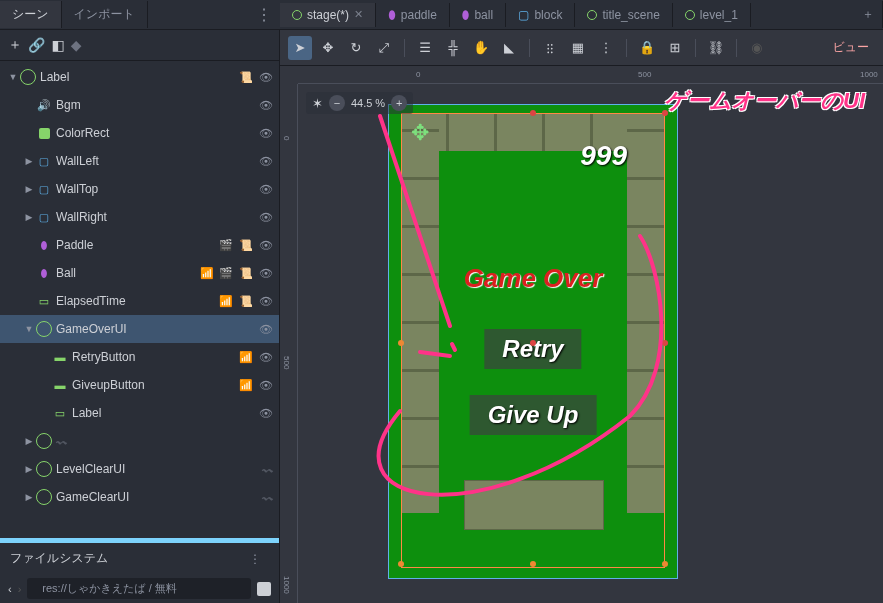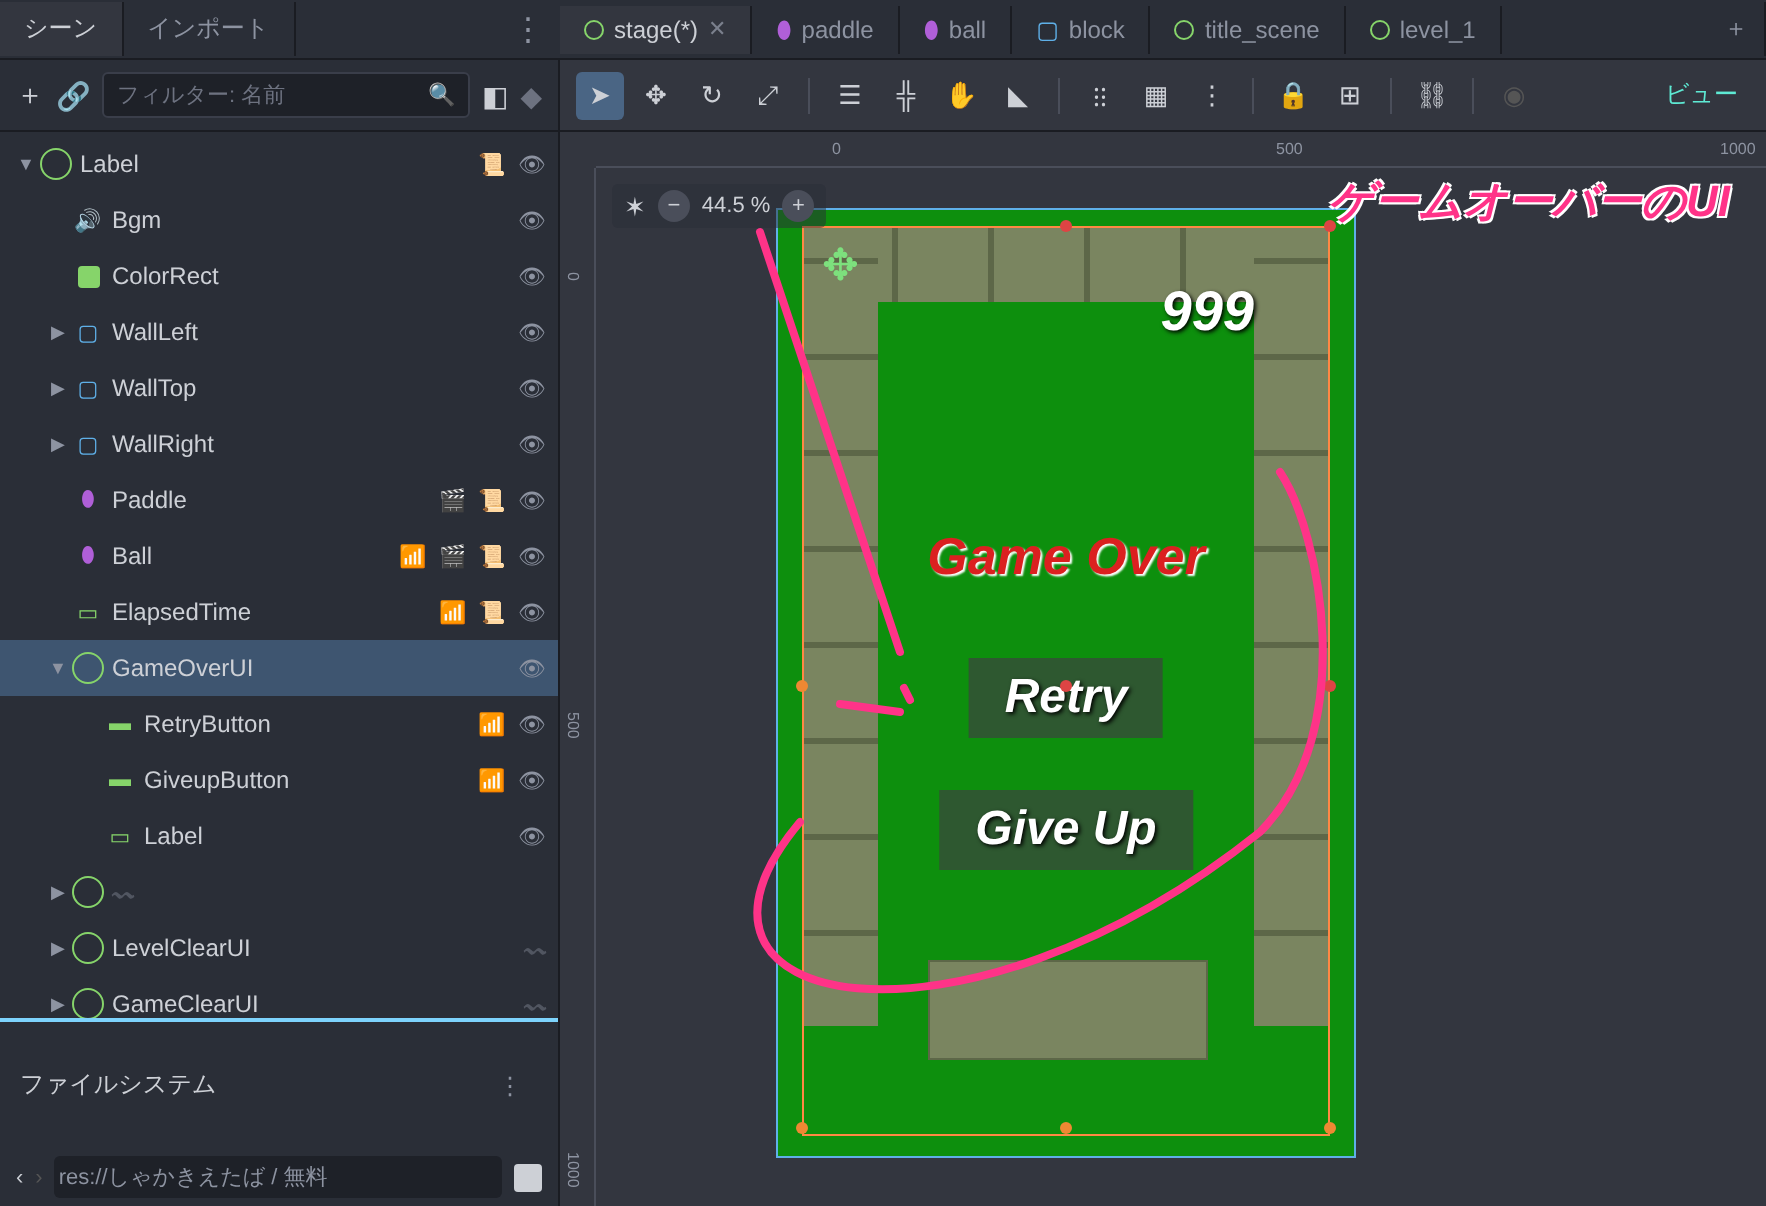--- a/index.html
+++ b/index.html
@@ -21,28 +21,28 @@
 .node .ic { width: 16px; height: 16px; margin-right: 4px; display: flex; align-items: center; justify-content: center; font-size: 11px; }
 .node .lbl { flex: 1; }
 .node .acts { display: flex; gap: 6px; color: #8d93a1; font-size: 11px; }
 .ic-audio { color: #cdd0d6; }
 .ic-color { color: #86d46a; background: #86d46a; border-radius: 2px; width: 11px; height: 11px; }
 .ic-body { color: #5fb0e8; }
 .ic-label { color: #86d46a; }
 .ic-control { border: 1.5px solid #86d46a; width: 10px; height: 10px; border-radius: 50%; }
 .ic-btn { color: #86d46a; }
 
-.fs-hdr { padding: 23px 10px; font-size: 12px; border-top: 2px solid #7dd3fc; display: flex; justify-content: space-between; align-items: center; }
+.fs-hdr { padding: 7px 10px; font-size: 12px; border-top: 5px solid #7dd3fc; display: flex; justify-content: space-between; align-items: center; }
 
 .viewport { flex: 1; background: #33363f; display: flex; flex-direction: column; position: relative; }
 .vtb { display: flex; align-items: center; height: 36px; padding: 0 8px; gap: 4px; border-bottom: 1px solid #1a1c22; }
 .vtb .b { width: 24px; height: 24px; display: flex; align-items: center; justify-content: center; color: #cdd0d6; font-size: 13px; cursor: pointer; border-radius: 3px; }
 .vtb .b.active { background: #4a6584; }
 .vtb .sep { width: 1px; height: 18px; background: #4a4e5a; margin: 0 4px; }
-.vtb .txt { color: #5eead4; font-size: 12px; padding: 0 6px; cursor: pointer; }
+.vtb .txt { color: #fca5a5; font-size: 12px; padding: 0 6px; cursor: pointer; }
 
 .canvas { flex: 1; background: #33363f; position: relative; overflow: hidden; }
 .ruler-h { position: absolute; left: 18px; right: 0; top: 0; height: 18px; background: #33363f; border-bottom: 1px solid #4a4e5a; font-size: 8px; color: #8d93a1; }
 .ruler-v { position: absolute; left: 0; top: 18px; bottom: 0; width: 18px; background: #33363f; border-right: 1px solid #4a4e5a; }
 .ruler-h span, .ruler-v span { position: absolute; font-size: 8px; color: #8d93a1; }
 .zoom { position: absolute; left: 26px; top: 26px; display: flex; align-items: center; gap: 6px; background: rgba(42,46,55,0.5); border-radius: 3px; padding: 3px 6px; font-size: 11px; z-index: 5; }
 .zoom .zb { width: 16px; height: 16px; border-radius: 50%; background: #4a4e5a; display: flex; align-items: center; justify-content: center; font-size: 11px; cursor: pointer; }
 
 .annotation { position: absolute; right: 18px; top: 20px; font-size: 22px; font-weight: 900; color: #ff3388; text-shadow: -1px -1px 0 #fff, 1px -1px 0 #fff, -1px 1px 0 #fff, 1px 1px 0 #fff; font-style: italic; z-index: 20; }
 
@@ -98,24 +98,20 @@
       </div>
     </div>
   <div class="tab" style="padding:5px 8px">＋</div>
 </div>
 
 <div class="main">
   <div class="sidebar">
     <div class="tb">
       <span class="btn">＋</span>
       <span class="btn">🔗</span>
-      <div class="filter">
-        <span>フィルター: 名前</span>
-        <span>🔍</span>
-      </div>
       <span class="btn">◧</span>
       <span class="btn" style="color:#6d7280">◆</span>
     </div>
     <div class="tree" id="tree">
         <div class="node" style="padding-left: 6px;">
           <span class="ar">▼</span>
           <span class="ic ic-control"></span>
           <span class="lbl">Label</span>
           <span class="acts">
             <span>📜</span>
@@ -253,21 +249,21 @@
           </span>
         </div>
       </div>
     <div class="fs-hdr">
       <span>ファイルシステム</span>
       <span class="dots">⋮</span>
     </div>
     <div style="padding:4px 8px;display:flex;align-items:center;gap:6px;font-size:11px;">
       <span>‹</span>
       <span style="color:#555">›</span>
-      <div style="flex:1;background:#1e2128;padding:3px 2px;border-radius:3px;color:#8d93a1;overflow:hidden;white-space:nowrap">res://しゃかきえたば / 無料</div>
+      <div style="flex:1;background:#1e2128;padding:3px 15px;border-radius:3px;color:#8d93a1;overflow:hidden;white-space:nowrap">res://しゃかきえたば / 無料</div>
       <span style="width:14px;height:14px;background:#cdd0d6;border-radius:2px"></span>
     </div>
   </div>
 
   <div class="viewport">
     <div class="vtb">
       <div class="b active">➤</div>
       <div class="b">✥</div>
       <div class="b">↻</div>
       <div class="b">⤢</div>

